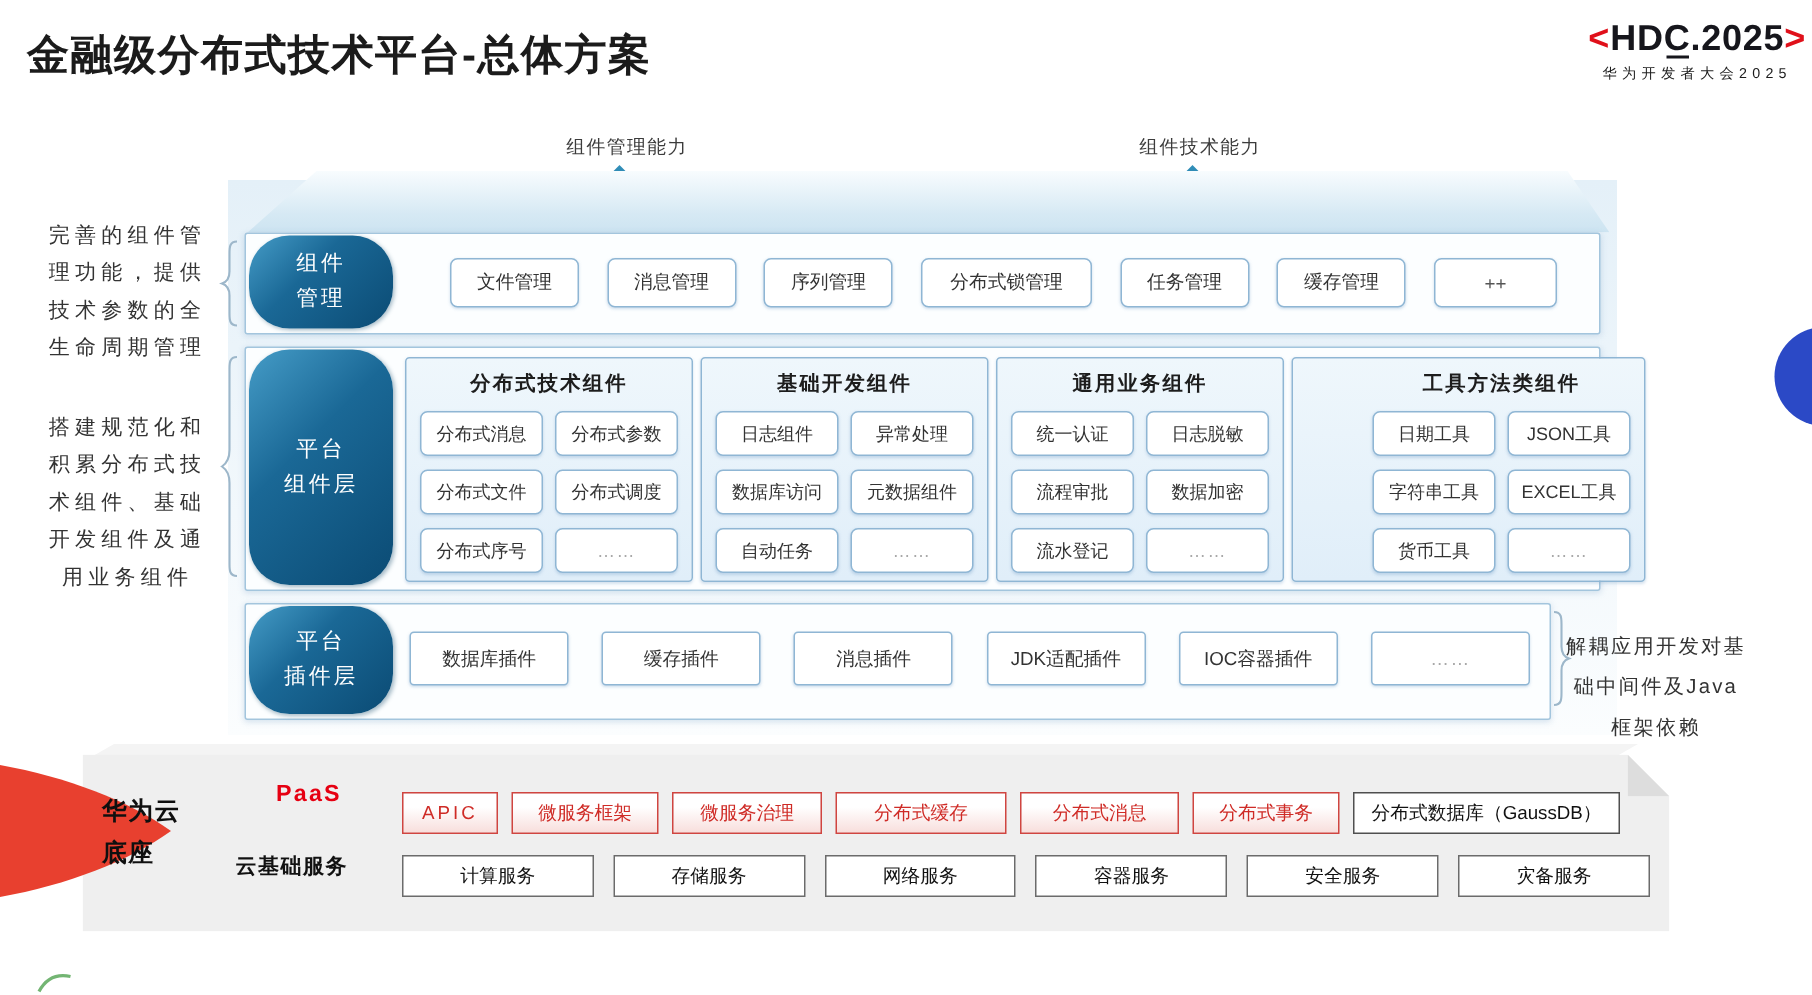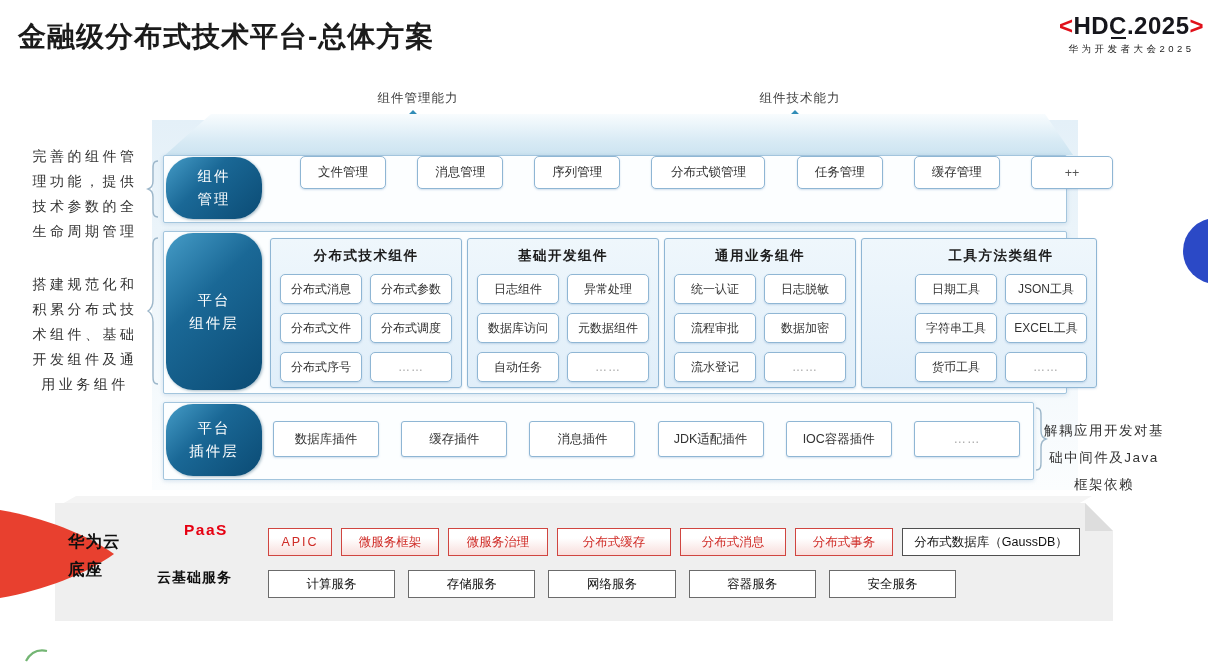--- a/index.html
+++ b/index.html
@@ -27,21 +27,21 @@
     clip-path:polygon(46px 0,calc(100% - 28px) 0,100% 100%,0 100%);
     background:linear-gradient(180deg,#f8fcfe 0%,#d6e9f4 70%,#cde4f1 100%);}
   
   .layer{background:#fcfeff;border:1px solid #a3c5dd;border-radius:2px;box-shadow:0 1px 4px rgba(110,155,195,.28);}
   .layer-label{background:linear-gradient(135deg,#459cc7 0%,#1a6896 40%,#0b4b74 100%);
     color:#fff;display:flex;flex-direction:column;align-items:center;justify-content:center;
     font-size:14.5px;letter-spacing:2px;line-height:23px;box-shadow:1px 1px 3px rgba(30,80,110,.4);border-radius:27px;}
   .box{background:#fff;border:1px solid #8fb6d4;border-radius:5px;display:flex;align-items:center;justify-content:center;
     font-size:12.5px;color:#333;box-shadow:0 1px 2px rgba(120,160,200,.35);white-space:nowrap;}
   
-  .m-items{left:300px;top:156px;width:813px;height:33px;display:flex;justify-content:space-between;}
+  .m-items{left:300px;top:172px;width:738px;height:33px;display:flex;justify-content:space-between;}
   .m-items .box{width:84px;}
   .m-items .box:nth-child(4){width:112px;}
   .m-items .box:nth-child(7){width:80px;color:#555;}
   
   .group{top:238px;height:148px;width:190px;background:linear-gradient(180deg,#eff7fc 0%,#e0eef9 100%);
     border:1px solid #8fb6d4;border-radius:3px;box-shadow:0 1px 2px rgba(120,160,200,.3);}
   .g-title{margin-top:8px;text-align:center;font-size:13.5px;font-weight:bold;color:#1d1d1d;letter-spacing:1.5px;}
   .g-grid{display:grid;grid-template-columns:1fr 1fr;gap:9px 8px;padding:9px 9px 0 9px;}
   .g-grid .box{height:28px;font-size:12px;}
   .g-grid .box:nth-child(6){color:#a8a8a8;letter-spacing:1px;}
@@ -68,21 +68,21 @@
   .red-box{border:1px solid #d04540;color:#cf2b26;background:linear-gradient(180deg,#ffffff 35%,#f8dedc 100%);
     display:flex;align-items:center;justify-content:center;font-size:12.5px;white-space:nowrap;}
   .paas-row > div:nth-child(1){width:62px;letter-spacing:2px;}
   .paas-row > div:nth-child(2){width:96px;}
   .paas-row > div:nth-child(3){width:98px;}
   .paas-row > div:nth-child(4){width:112px;}
   .paas-row > div:nth-child(5){width:104px;}
   .paas-row > div:nth-child(6){width:96px;}
   .db-box{width:176px;border:1px solid #4f4f4f;color:#111;background:#fff;
     display:flex;align-items:center;justify-content:center;font-size:12.5px;white-space:nowrap;}
-  .iaas-row{left:268px;top:570px;width:688px;height:28px;display:flex;gap:13px;}
+  .iaas-row{left:268px;top:570px;width:832px;height:28px;display:flex;gap:13px;}
   .svc-box{flex:1;border:1px solid #6b6b6b;color:#111;background:#fff;
     display:flex;align-items:center;justify-content:center;font-size:12.5px;white-space:nowrap;}
   
   .wedge{left:0;top:508px;}
   .blue-dot{left:1183px;top:218px;width:66px;height:66px;border-radius:50%;background:#2b49c6;}
   .green-mark{left:24px;top:646px;}
 </style>
 </head>
 <body>
 
@@ -227,20 +227,21 @@
     <div class="db-box">分布式数据库（GaussDB）</div>
   </div>
 
   <div class="abs iaas-label">云基础服务</div>
   <div class="abs iaas-row">
     <div class="svc-box">计算服务</div>
     <div class="svc-box">存储服务</div>
     <div class="svc-box">网络服务</div>
     <div class="svc-box">容器服务</div>
     <div class="svc-box">安全服务</div>
+    <div class="svc-box">灾备服务</div>
   </div>
 
   <div class="abs blue-dot"></div>
   <svg class="abs green-mark" width="26" height="17">
     <path d="M2,15 Q9,2 23,5" stroke="#5aa85a" stroke-width="2.2" fill="none" opacity="0.85"></path>
   </svg>
 
 </div>
 
 </body></html>

